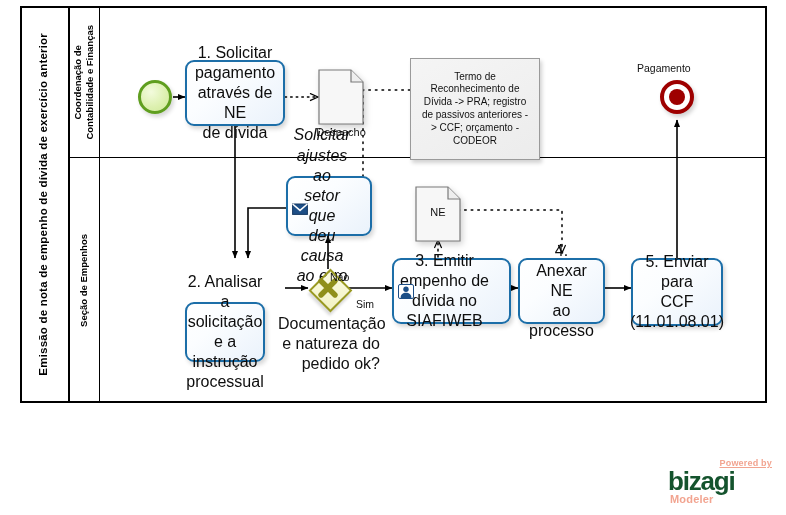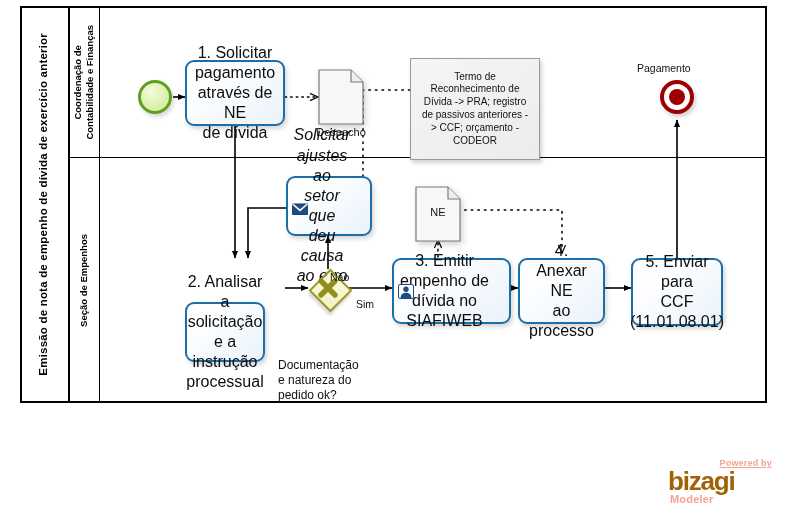--- a/index.html
+++ b/index.html
@@ -60,33 +60,33 @@
        white-space:nowrap;}
 
   .annot{position:absolute;box-sizing:border-box;border:1px solid #9A9A9A;
        background:linear-gradient(150deg,#f5f5f5 0%,#ececec 100%);
        box-shadow:2px 3px 4px rgba(0,0,0,.18);
        display:flex;align-items:center;justify-content:center;
        font-size:10px;color:#111;line-height:1.28;text-align:center;
        padding:3px 5px;white-space:pre-line;}
 
   .ev-label{position:absolute;font-size:10.5px;color:#111;white-space:nowrap;}
-  .gw-label{position:absolute;font-size:12px;color:#111;text-align:left;
-       line-height:1.26;white-space:pre-line;margin-top:44px;}
+  .gw-label{position:absolute;font-size:16px;color:#111;text-align:right;
+       line-height:1.26;white-space:pre-line;}
   .flow-label{position:absolute;font-size:10.5px;color:#111;white-space:nowrap;margin-top:24px;}
 
   svg.edges{position:absolute;left:0;top:0;width:786px;height:515px;
        pointer-events:none;}
 
   
   .logo{position:absolute;left:668px;top:458px;width:106px;height:48px;}
   .logo-powered{position:absolute;right:2px;top:0px;font-size:9px;
        color:#F2A490;font-weight:bold;letter-spacing:.2px;text-decoration:underline;}
   .logo-main{position:absolute;left:0px;top:10px;font-size:26px;
-       color:#a16207;font-weight:bold;letter-spacing:-1.2px;line-height:1;}
+       color:#14532d;font-weight:bold;letter-spacing:-1.2px;line-height:1;}
   .logo-sub{position:absolute;left:2px;top:35px;font-size:11px;
        color:#F2A490;font-weight:bold;letter-spacing:.2px;}
 </style>
 </head>
 <body>
 
 <div id="canvas">
 
   <div class="pool"></div>
 

